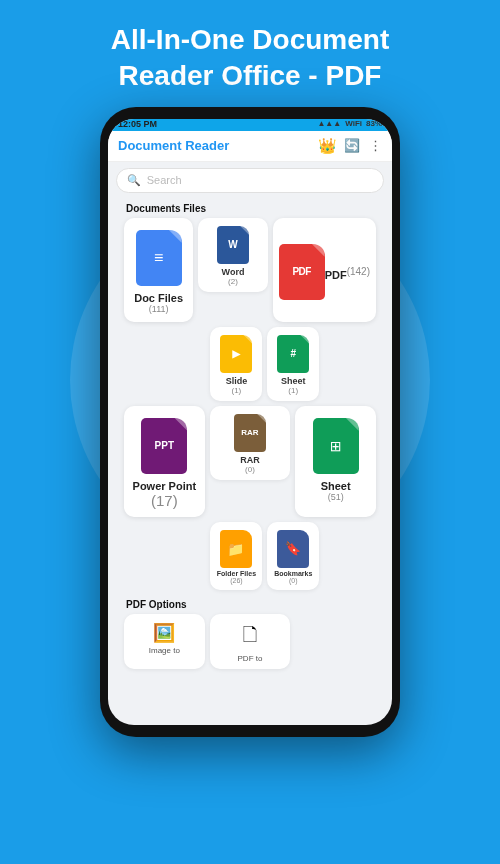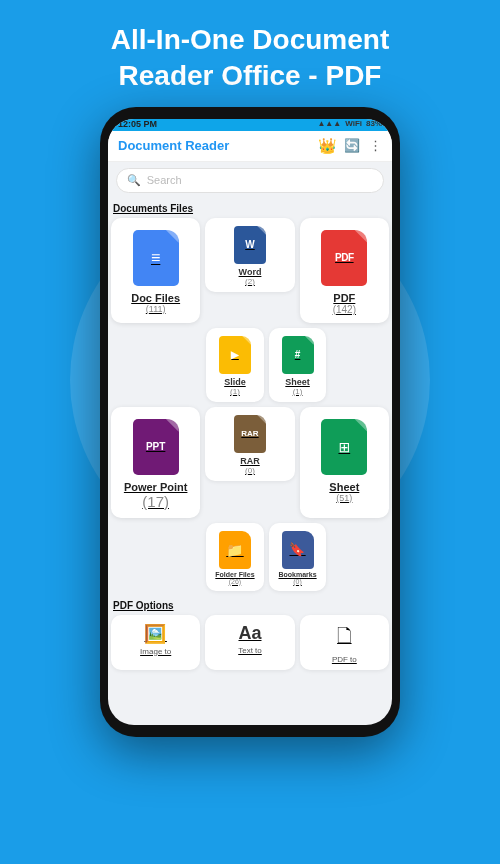--- a/index.html
+++ b/index.html
@@ -46,21 +46,21 @@
             <span style="font-size:13px; color:#555;">🔄</span>
             <span style="font-size:13px; color:#555;">⋮</span>
           </div>
         </div>
 
         <div style="background:white; margin:6px 8px; border-radius:20px; padding:5px 10px; display:flex; align-items:center; gap:6px; border:1px solid #e0e0e0;">
           <span style="font-size:11px; color:#aaa;">🔍</span>
           <span style="font-size:11px; color:#bbb;">Search</span>
         </div>
 
-        <div style="flex:1; overflow-y:scroll; padding:0 3px 8px;text-decoration:underline;">
+        <div style="flex:1; overflow-y:scroll; padding:0 16px 8px;">
           <div>
 
             <div>
               <div style="font-size:10px; font-weight:800; color:#111; padding:4px 2px 4px;">Documents Files</div>
 
               <div style="display:grid; grid-template-columns:1fr 1fr 1fr; gap:5px; margin-bottom:5px;">
 
                 <div style="background:white; border-radius:10px; padding:12px 6px 8px; display:flex; flex-direction:column; align-items:center; box-shadow:0 1px 5px rgba(0,0,0,0.1); grid-row: span 2;">
                   <div style="position:relative; width:46px; height:56px;">
                     <div style="width:100%; height:100%; background:#4285f4; border-radius:5px 12px 5px 5px; display:flex; align-items:center; justify-content:center;">
@@ -76,21 +76,21 @@
                   <div style="position:relative; width:32px; height:38px;">
                     <div style="width:100%; height:100%; background:#2b579a; border-radius:4px 9px 4px 4px; display:flex; align-items:center; justify-content:center;">
                       <span style="color:white; font-size:10px; font-weight:900;">W</span>
                     </div>
                     <div style="position:absolute;top:0;right:0;width:9px;height:9px;background:rgba(255,255,255,0.35);clip-path:polygon(0 0,100% 100%,100% 0);border-radius:0 5px 0 0;"></div>
                   </div>
                   <div style="font-size:9px; font-weight:600; color:#333; margin-top:3px;">Word</div>
                   <div style="font-size:8px; color:#888;">(2)</div>
                 </div>
 
-                <div style="background:white; border-radius:10px; padding:12px 6px 8px; display:flex; flex-direction:column; align-items:center; box-shadow:0 1px 5px rgba(0,0,0,0.1); grid-row: span 2;">
+                <div style="background:white; border-radius:10px; padding:12px 6px 8px; display:flex; flex-direction:row; align-items:center; box-shadow:0 1px 5px rgba(0,0,0,0.1); grid-row: span 2;">
                   <div style="position:relative; width:46px; height:56px;">
                     <div style="width:100%; height:100%; background:#e53935; border-radius:5px 12px 5px 5px; display:flex; align-items:center; justify-content:center;">
                       <span style="color:white; font-size:10px; font-weight:900; letter-spacing:-0.5px;">PDF</span>
                     </div>
                     <div style="position:absolute;top:0;right:0;width:13px;height:13px;background:rgba(255,255,255,0.35);clip-path:polygon(0 0,100% 100%,100% 0);border-radius:0 8px 0 0;"></div>
                   </div>
                   <div style="font-size:11px; font-weight:700; color:#222; margin-top:6px;">PDF</div>
                   <div style="font-size:10px; color:#888;">(142)</div>
                 </div>
               </div>
@@ -184,24 +184,20 @@
             <div>
               <div style="font-size:10px; font-weight:800; color:#111; padding:4px 2px 4px;">PDF Options</div>
 
               <div style="display:grid; grid-template-columns:repeat(3,1fr); gap:5px;">
 
                 <div style="background:white; border-radius:10px; padding:8px 6px 6px; display:flex; flex-direction:column; align-items:center; box-shadow:0 1px 4px rgba(0,0,0,0.08);">
                   <span style="font-size:18px; margin-bottom:2px;">🖼️</span>
                   <div style="font-size:8px; color:#555; text-align:center;">Image to</div>
                 </div>
 
-                <div style="background:white; border-radius:10px; padding:8px 6px 6px; display:flex; flex-direction:column; align-items:center; box-shadow:0 1px 4px rgba(0,0,0,0.08);">
-                  <span style="font-size:18px; font-weight:700; color:#333; margin-bottom:2px;">Aa</span>
-                  <div style="font-size:8px; color:#555; text-align:center;">Text to</div>
-                </div>
 
                 <div style="background:white; border-radius:10px; padding:8px 6px 6px; display:flex; flex-direction:column; align-items:center; box-shadow:0 1px 4px rgba(0,0,0,0.08);">
                   <span style="font-size:18px; margin-bottom:2px;">🗋</span>
                   <div style="font-size:8px; color:#555; ">PDF to</div>
                 </div>
               </div>
             </div>
 
           </div>
         </div>

